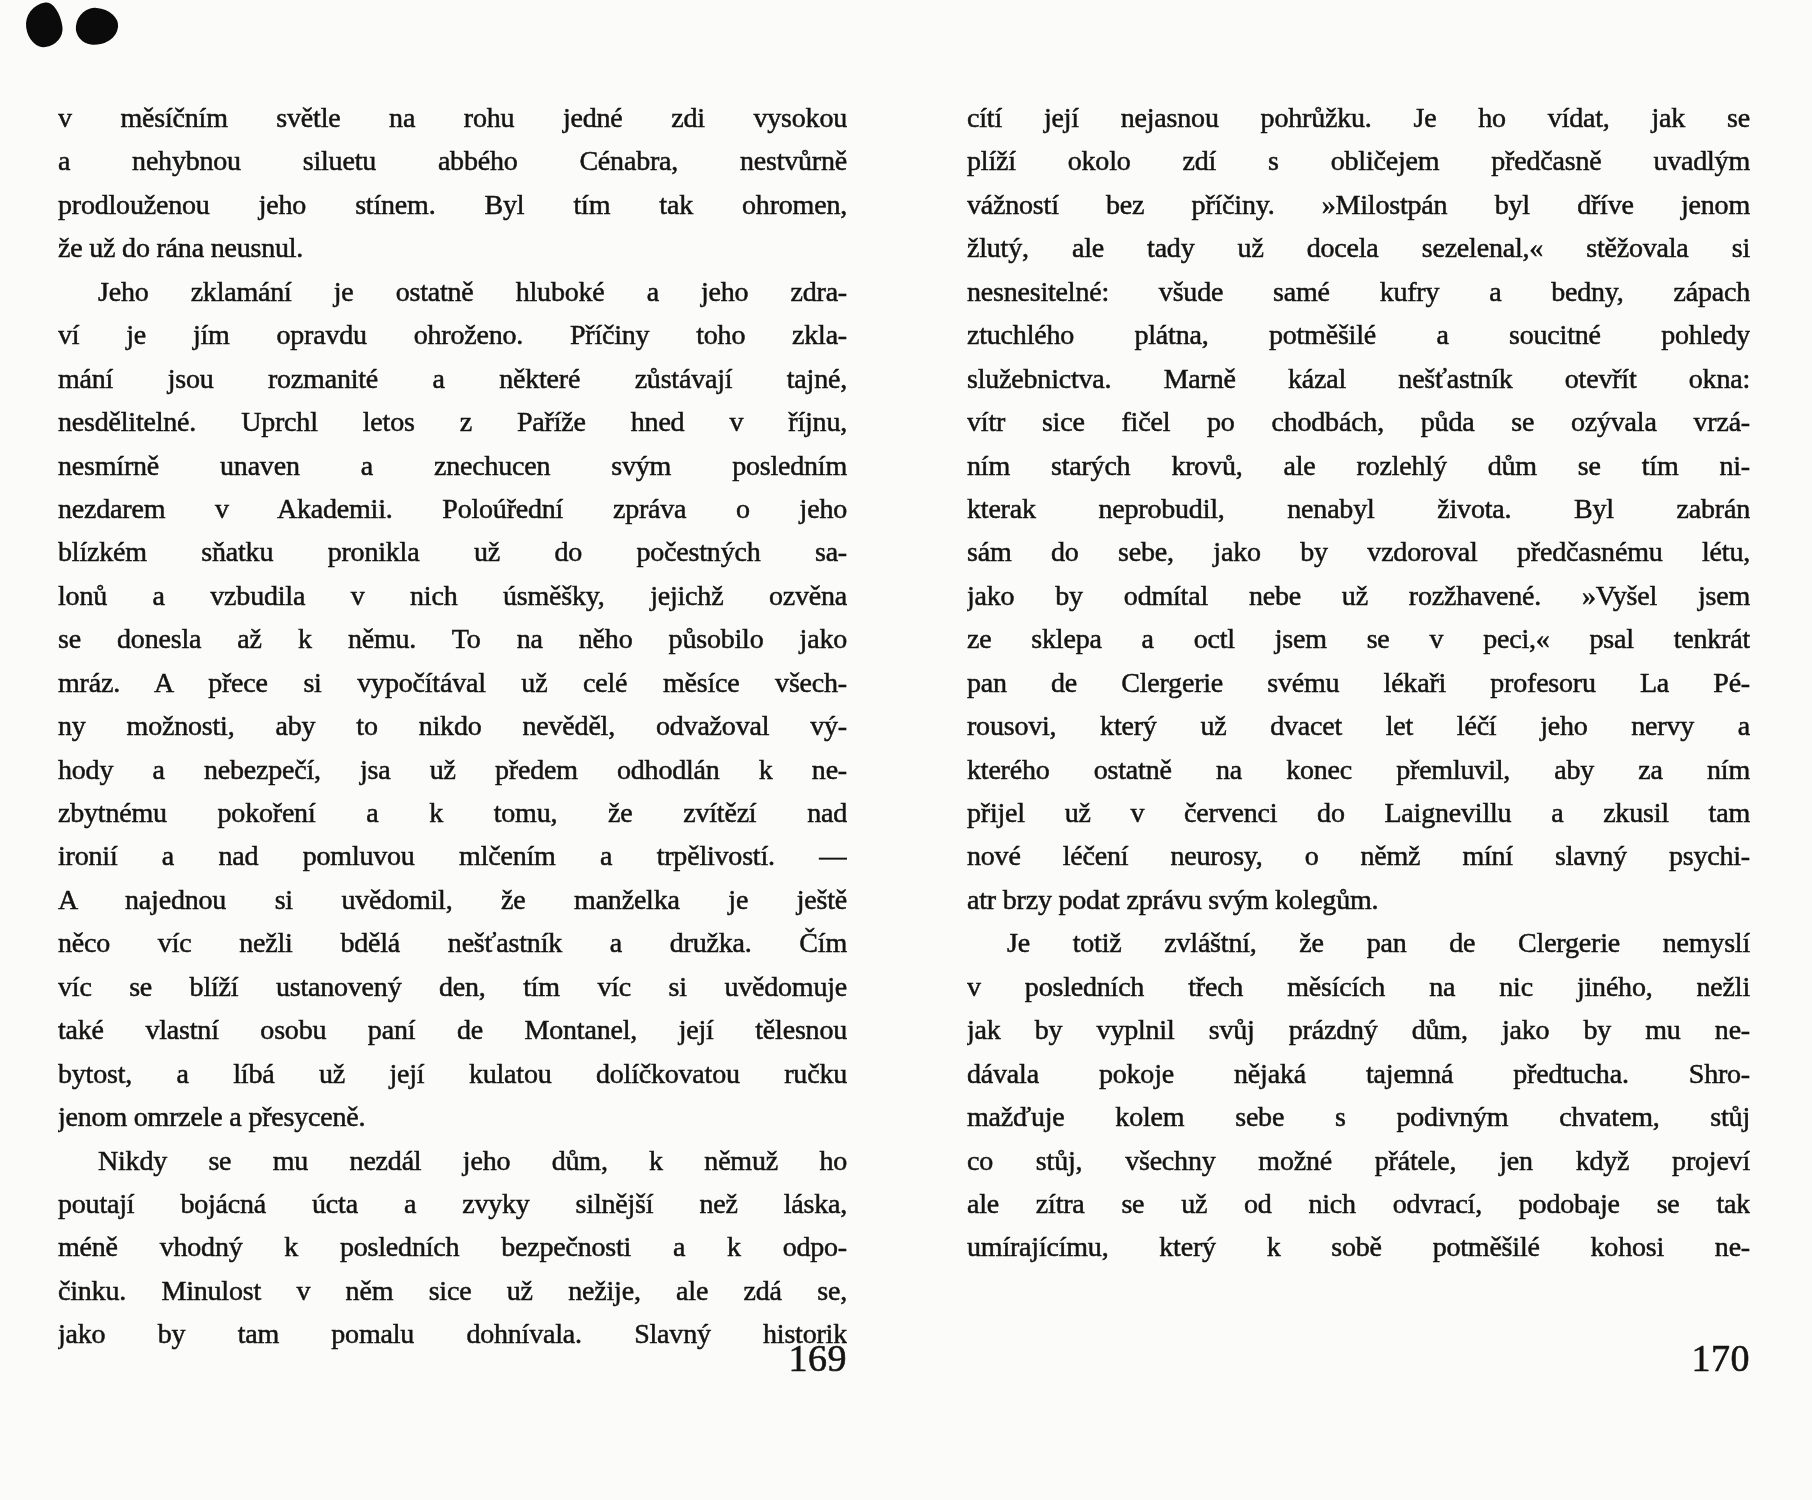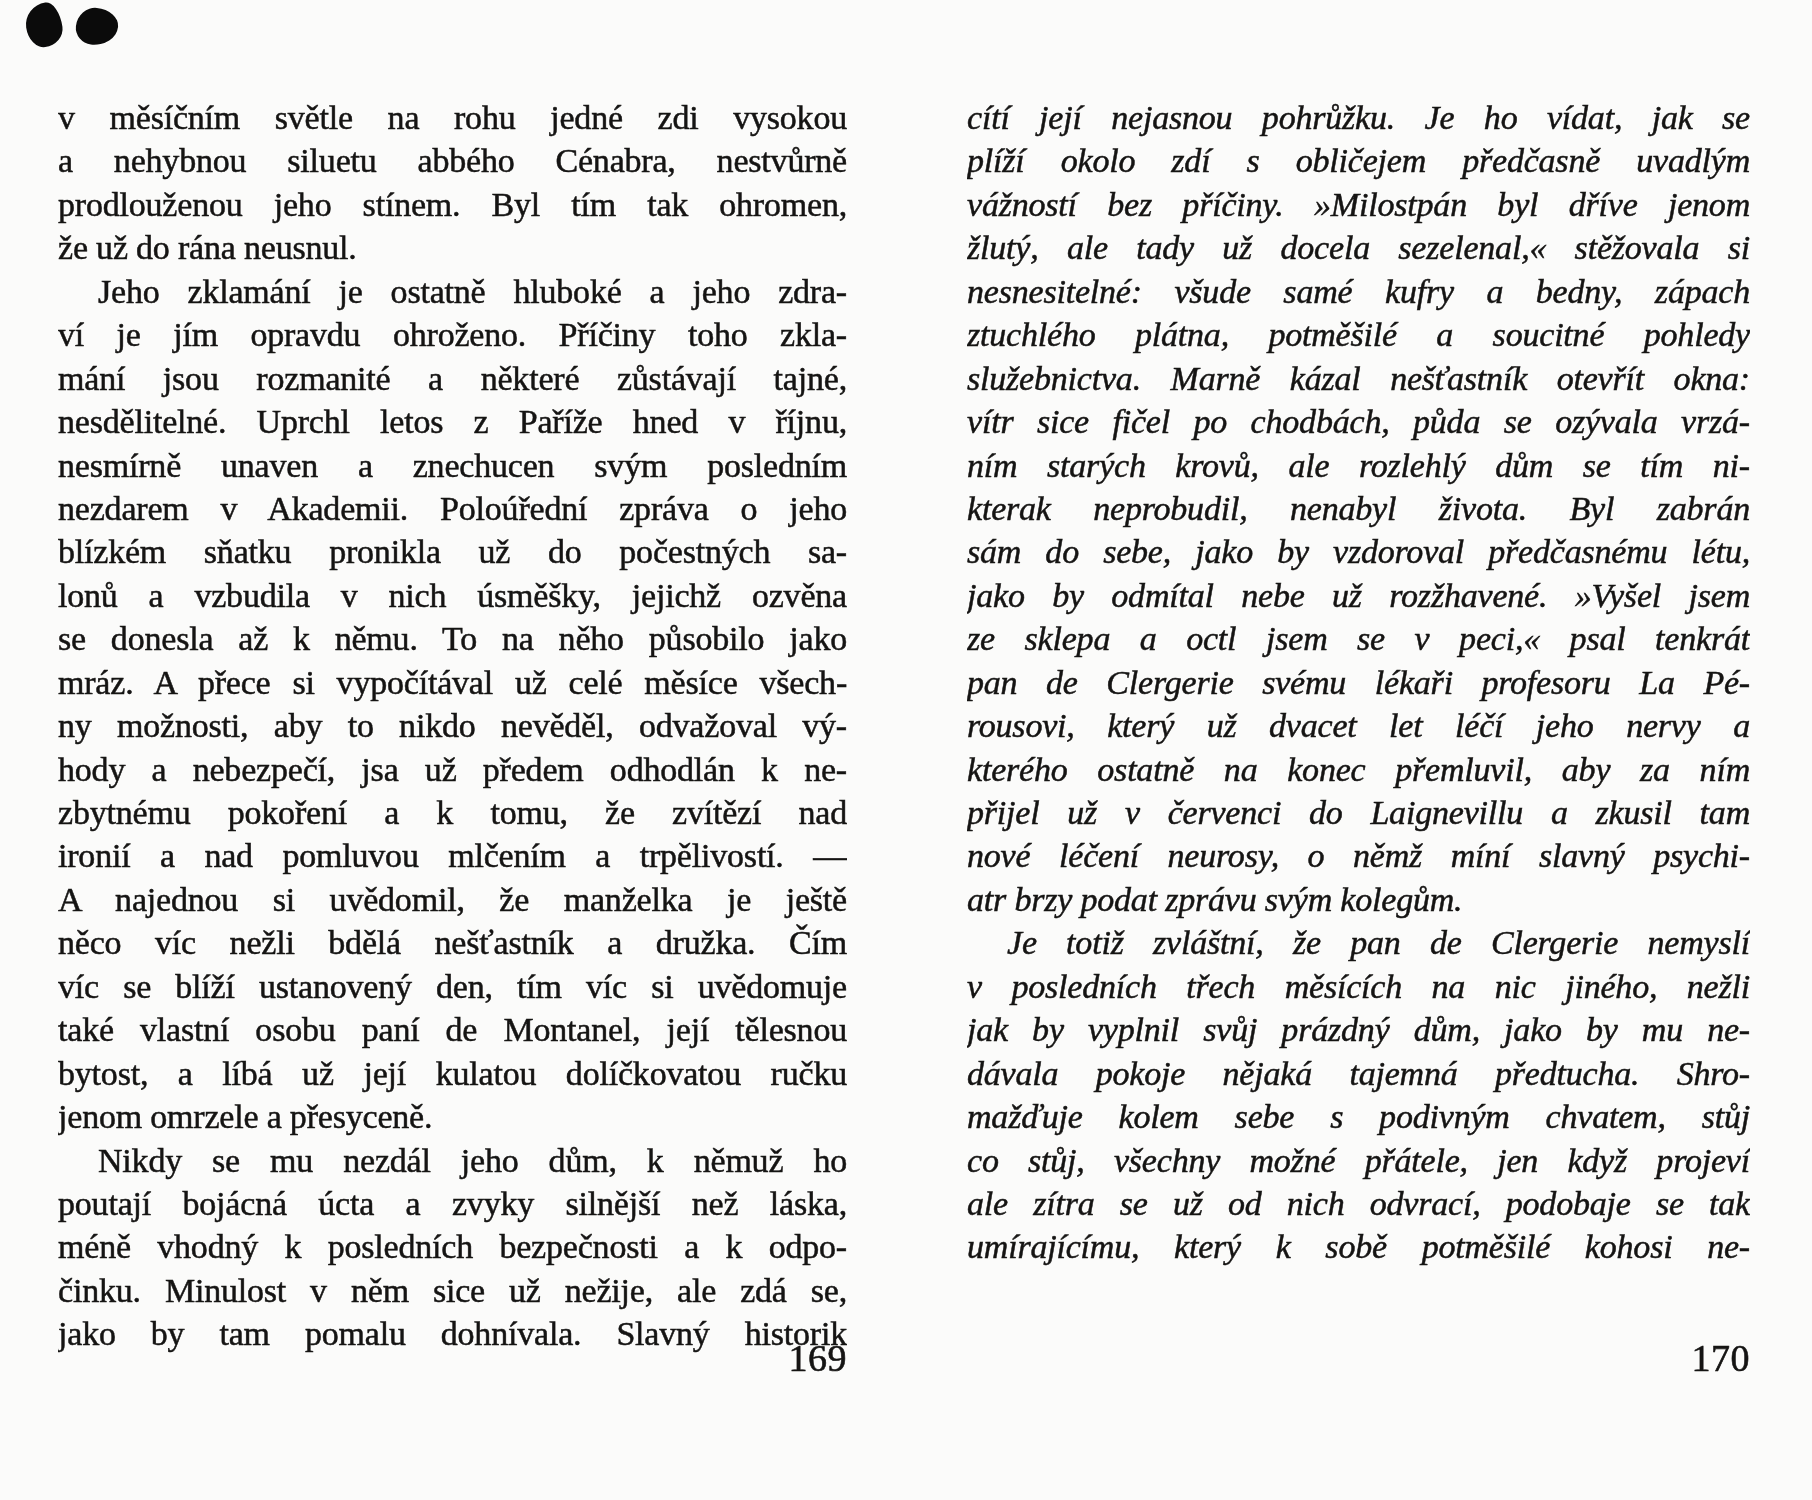--- a/index.html
+++ b/index.html
@@ -9,26 +9,26 @@
     width: 1812px;
     height: 1500px;
     background: #fbfbfa;
     overflow: hidden;
     font-family: "Liberation Serif", "DejaVu Serif", serif;
     color: #151413;
   }
   .text-column {
     position: absolute;
     top: 96px;
-    font-size: 34px;
+    font-size: 28px;
     letter-spacing: -0.2px;
     -webkit-text-stroke: 0.5px #151413;
   }
   .col-left  { left: 58px;  width: 789px; }
-  .col-right { left: 967px; width: 783px; font-style: italic; }
+  .col-right { left: 967px; width: 783px; }
   .line {
     height: 43.45px;
     line-height: 43.45px;
     text-align: justify;
     text-align-last: justify;
     overflow: hidden;
     white-space: normal;
   }
   .line.end { text-align-last: left; }
   .line.indent { text-indent: 40px; }

